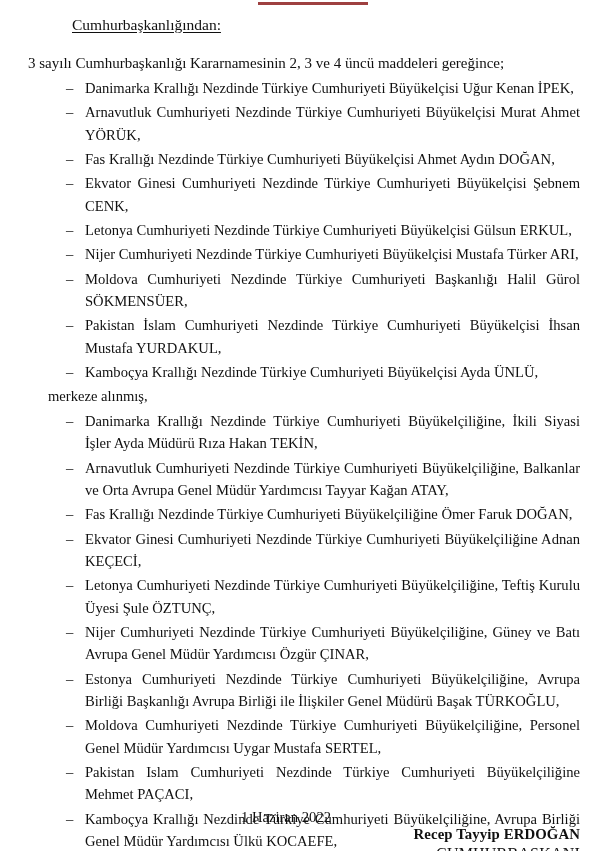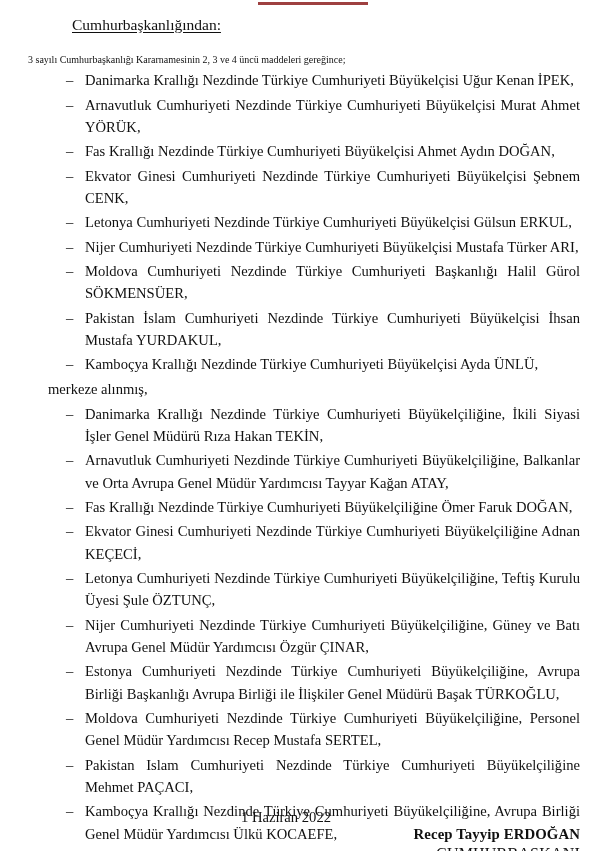--- a/index.html
+++ b/index.html
@@ -52,21 +52,21 @@
   .karar {
     font-size: 15px;
     font-weight: bold;
     line-height: 1.45;
     margin-left: 38px;
     margin-top: 3px;
     white-space: nowrap;
   }
 
   .intro {
-    font-size: 10px;
+    font-size: 15px;
     line-height: 1.5;
     margin-top: 16px;
   }
 
   ul.decree-list {
     list-style: none;
     margin: 0;
     padding: 0;
   }
 
@@ -180,21 +180,21 @@
         <span class="dash">–</span>
         <span class="txt">Kamboçya Krallığı Nezdinde Türkiye Cumhuriyeti Büyükelçisi Ayda ÜNLÜ,</span>
       </li>
     </ul>
 
     <div class="flush-line">merkeze alınmış,</div>
 
     <ul class="decree-list">
       <li>
         <span class="dash">–</span>
-        <span class="txt">Danimarka Krallığı Nezdinde Türkiye Cumhuriyeti Büyükelçiliğine, İkili Siyasi İşler Genel Müdürü Rıza Hakan TEKİN,</span>
+        <span class="txt">Danimarka Krallığı Nezdinde Türkiye Cumhuriyeti Büyükelçiliğine, İkili Siyasi İşler Ayda Müdürü Rıza Hakan TEKİN,</span>
       </li>
       <li>
         <span class="dash">–</span>
         <span class="txt">Arnavutluk Cumhuriyeti Nezdinde Türkiye Cumhuriyeti Büyükelçiliğine, Balkanlar ve Orta Avrupa Genel Müdür Yardımcısı Tayyar Kağan ATAY,</span>
       </li>
       <li>
         <span class="dash">–</span>
         <span class="txt">Fas Krallığı Nezdinde Türkiye Cumhuriyeti Büyükelçiliğine Ömer Faruk DOĞAN,</span>
       </li>
       <li>
@@ -208,21 +208,21 @@
       <li>
         <span class="dash">–</span>
         <span class="txt">Nijer Cumhuriyeti Nezdinde Türkiye Cumhuriyeti Büyükelçiliğine, Güney ve Batı Avrupa Genel Müdür Yardımcısı Özgür ÇINAR,</span>
       </li>
       <li>
         <span class="dash">–</span>
         <span class="txt">Estonya Cumhuriyeti Nezdinde Türkiye Cumhuriyeti Büyükelçiliğine, Avrupa Birliği Başkanlığı Avrupa Birliği ile İlişkiler Genel Müdürü Başak TÜRKOĞLU,</span>
       </li>
       <li>
         <span class="dash">–</span>
-        <span class="txt">Moldova Cumhuriyeti Nezdinde Türkiye Cumhuriyeti Büyükelçiliğine, Personel Genel Müdür Yardımcısı Recep Mustafa SERTEL,</span>
+        <span class="txt">Moldova Cumhuriyeti Nezdinde Türkiye Cumhuriyeti Büyükelçiliğine, Personel Genel Müdür Yardımcısı Uygar Mustafa SERTEL,</span>
       </li>
       <li>
         <span class="dash">–</span>
         <span class="txt">Pakistan Islam Cumhuriyeti Nezdinde Türkiye Cumhuriyeti Büyükelçiliğine Mehmet PAÇACI,</span>
       </li>
       <li>
         <span class="dash">–</span>
         <span class="txt">Kamboçya Krallığı Nezdinde Türkiye Cumhuriyeti Büyükelçiliğine, Avrupa Birliği Genel Müdür Yardımcısı Ülkü KOCAEFE,</span>
       </li>
 

